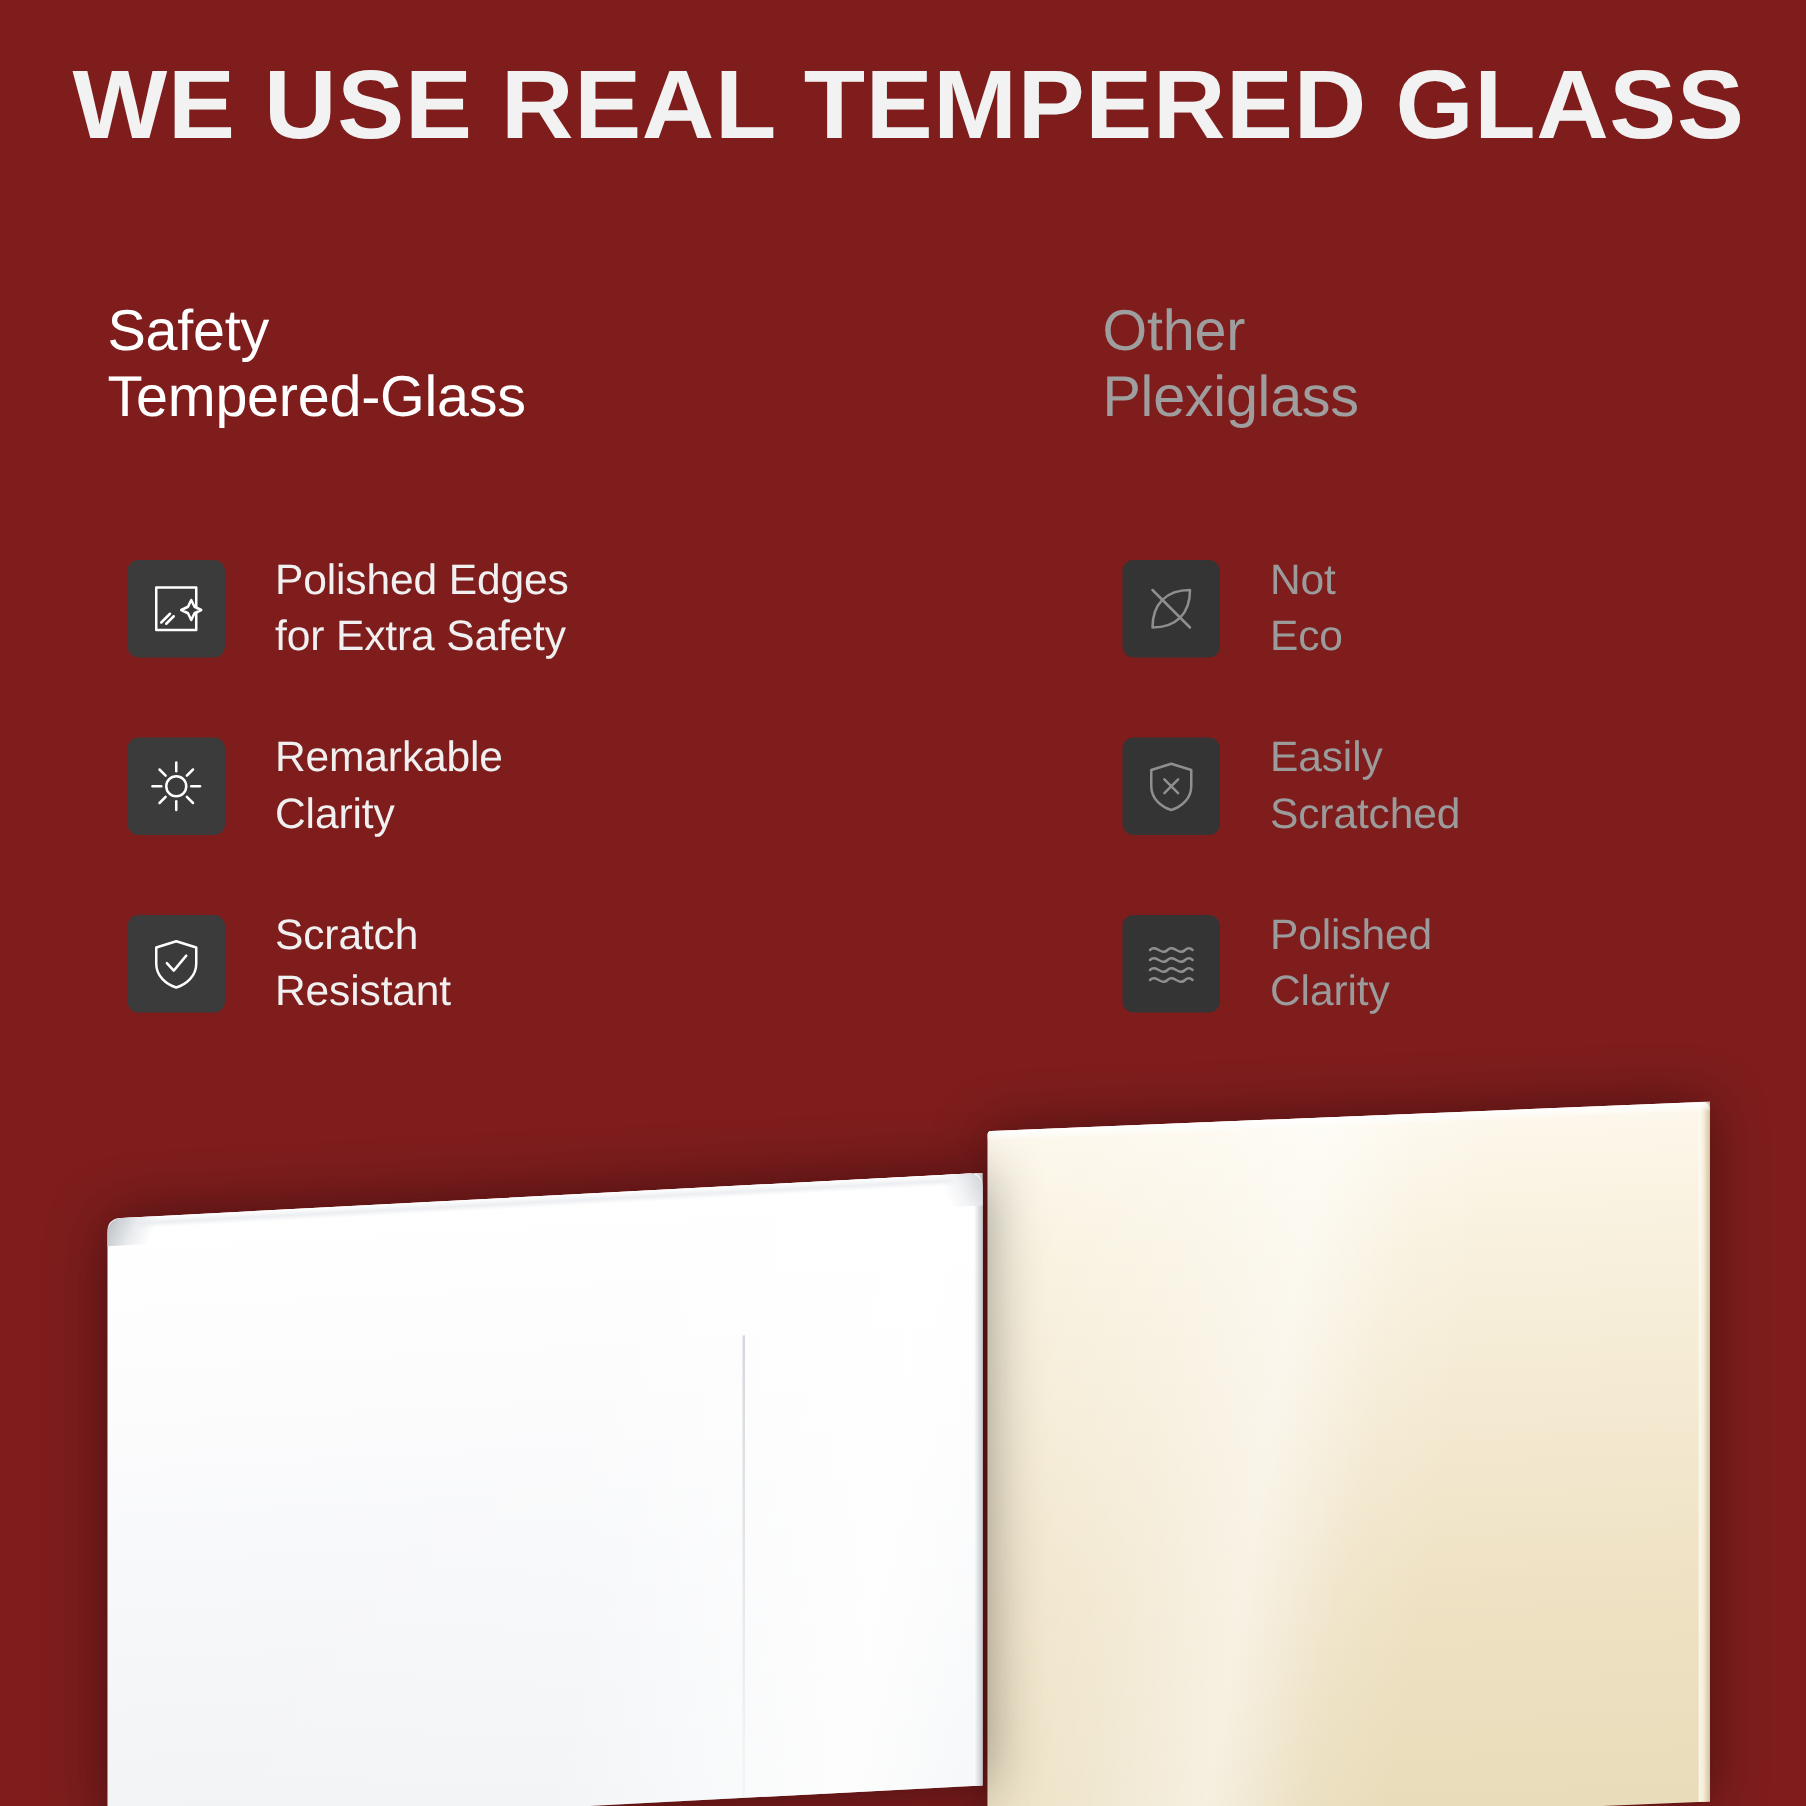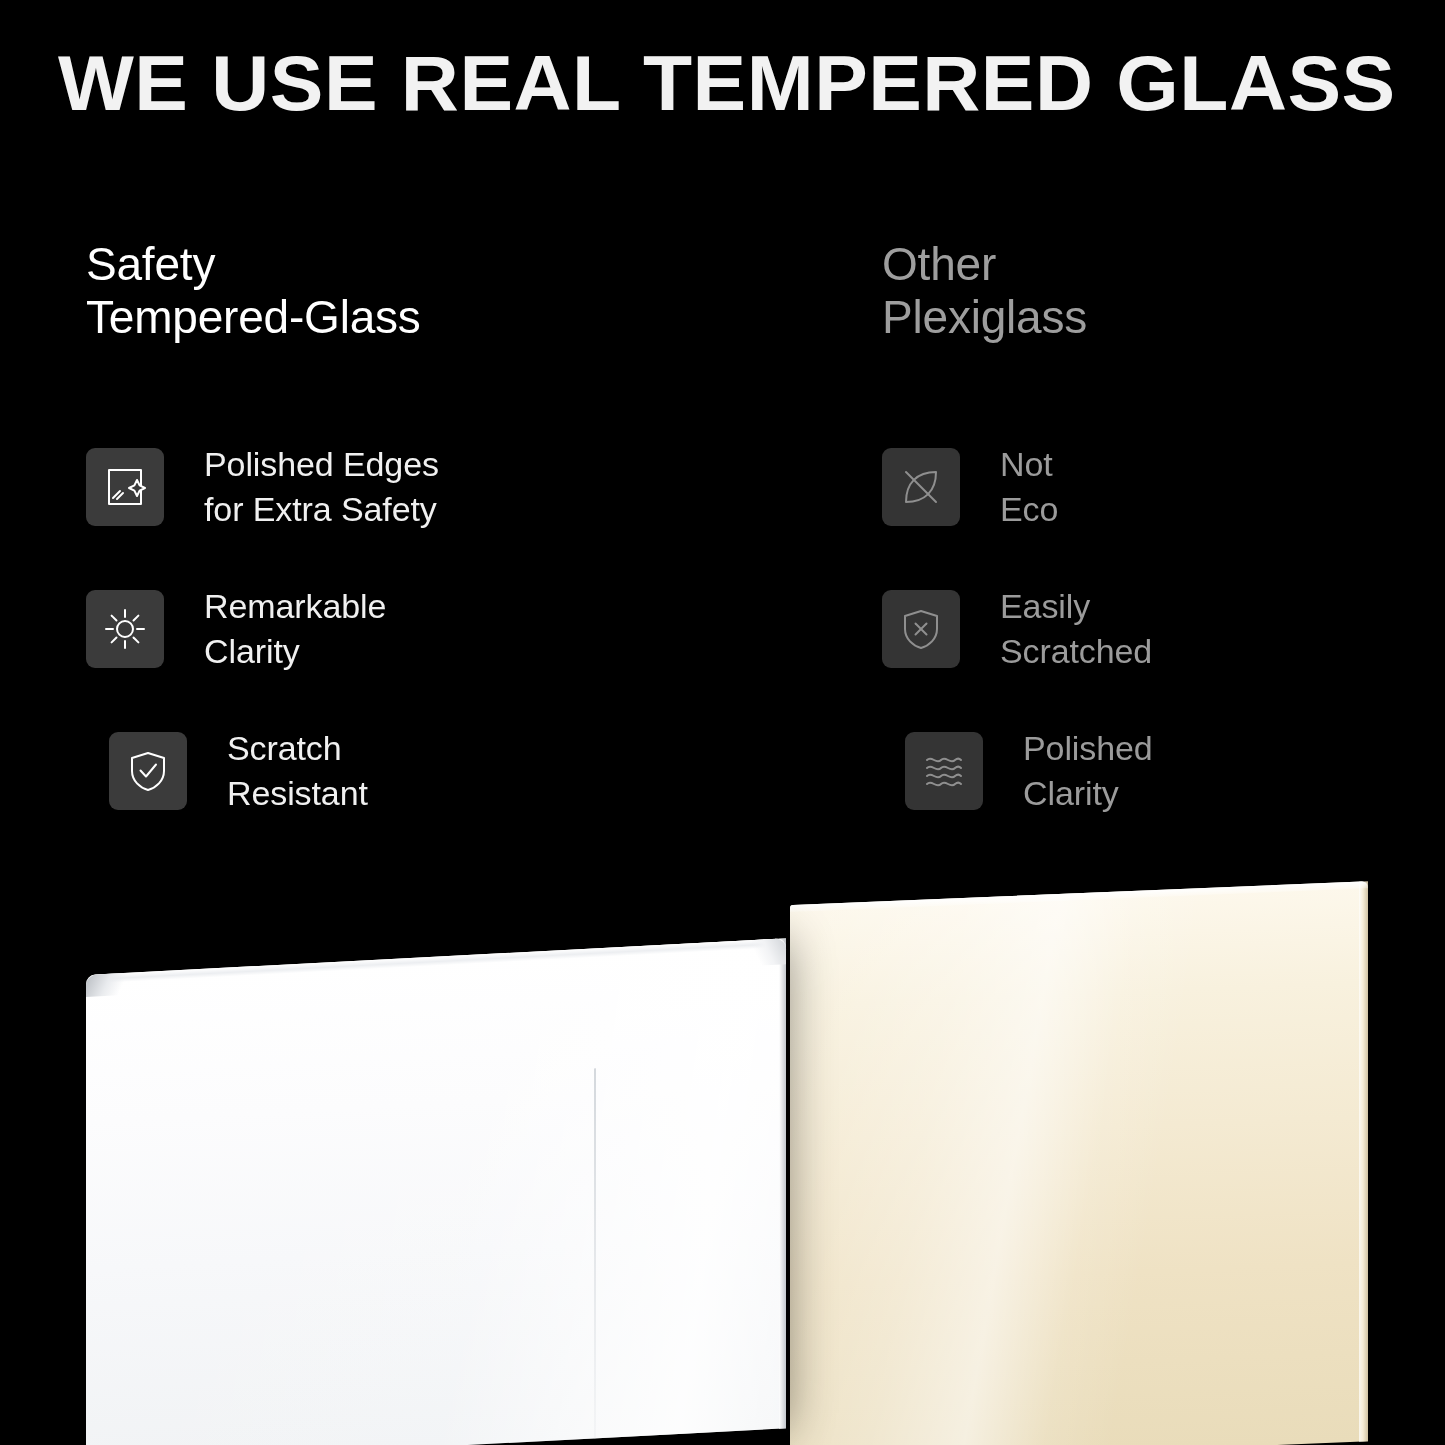--- a/index.html
+++ b/index.html
@@ -3,21 +3,21 @@
 <meta charset="utf-8">
 <style>
   html,body{margin:0;padding:0;}
   body{
     width:1445px;height:1445px;
     background:#252525;
     font-family:"Liberation Sans", sans-serif;
     overflow:hidden;
     position:relative;
   }
-  #stage{position:absolute;inset:0;overflow:hidden;background:#000000;}
+  #stage{position:absolute;inset:0;overflow:hidden;background:#7f1d1d;}
 
   
   .headline{
     position:absolute;left:58px;top:40px;width:1340px;
     font-family:"Liberation Sans", sans-serif;
     font-weight:700;
     font-size:78px;
     line-height:86px;
     letter-spacing:0.5px;
     color:#f2f2f2;
@@ -36,28 +36,28 @@
     font-size:46px;
     line-height:53px;
     letter-spacing:-0.2px;
     margin:0;
     white-space:pre-line;
   }
   .col-left .col-title{color:#ffffff;}
   .col-right .col-title{color:#9e9e9e;}
 
   
-  .features{position:absolute;top:210px;left:0;width:100%;}
+  .features{position:absolute;top:210px;left:16px;width:100%;}
   .feature{
     display:flex;
     align-items:center;
     height:78px;
     margin-bottom:64px;
   }
-  .feature:last-child{margin-bottom:0;margin-left:23px;}
+  .feature:last-child{margin-bottom:0;}
 
   .tile{
     width:78px;height:78px;
     border-radius:9px;
     flex:0 0 78px;
     display:flex;align-items:center;justify-content:center;
     box-sizing:border-box;
   }
   .col-left .tile{background:#3b3b3b;}
   .col-right .tile{background:#343434;}

